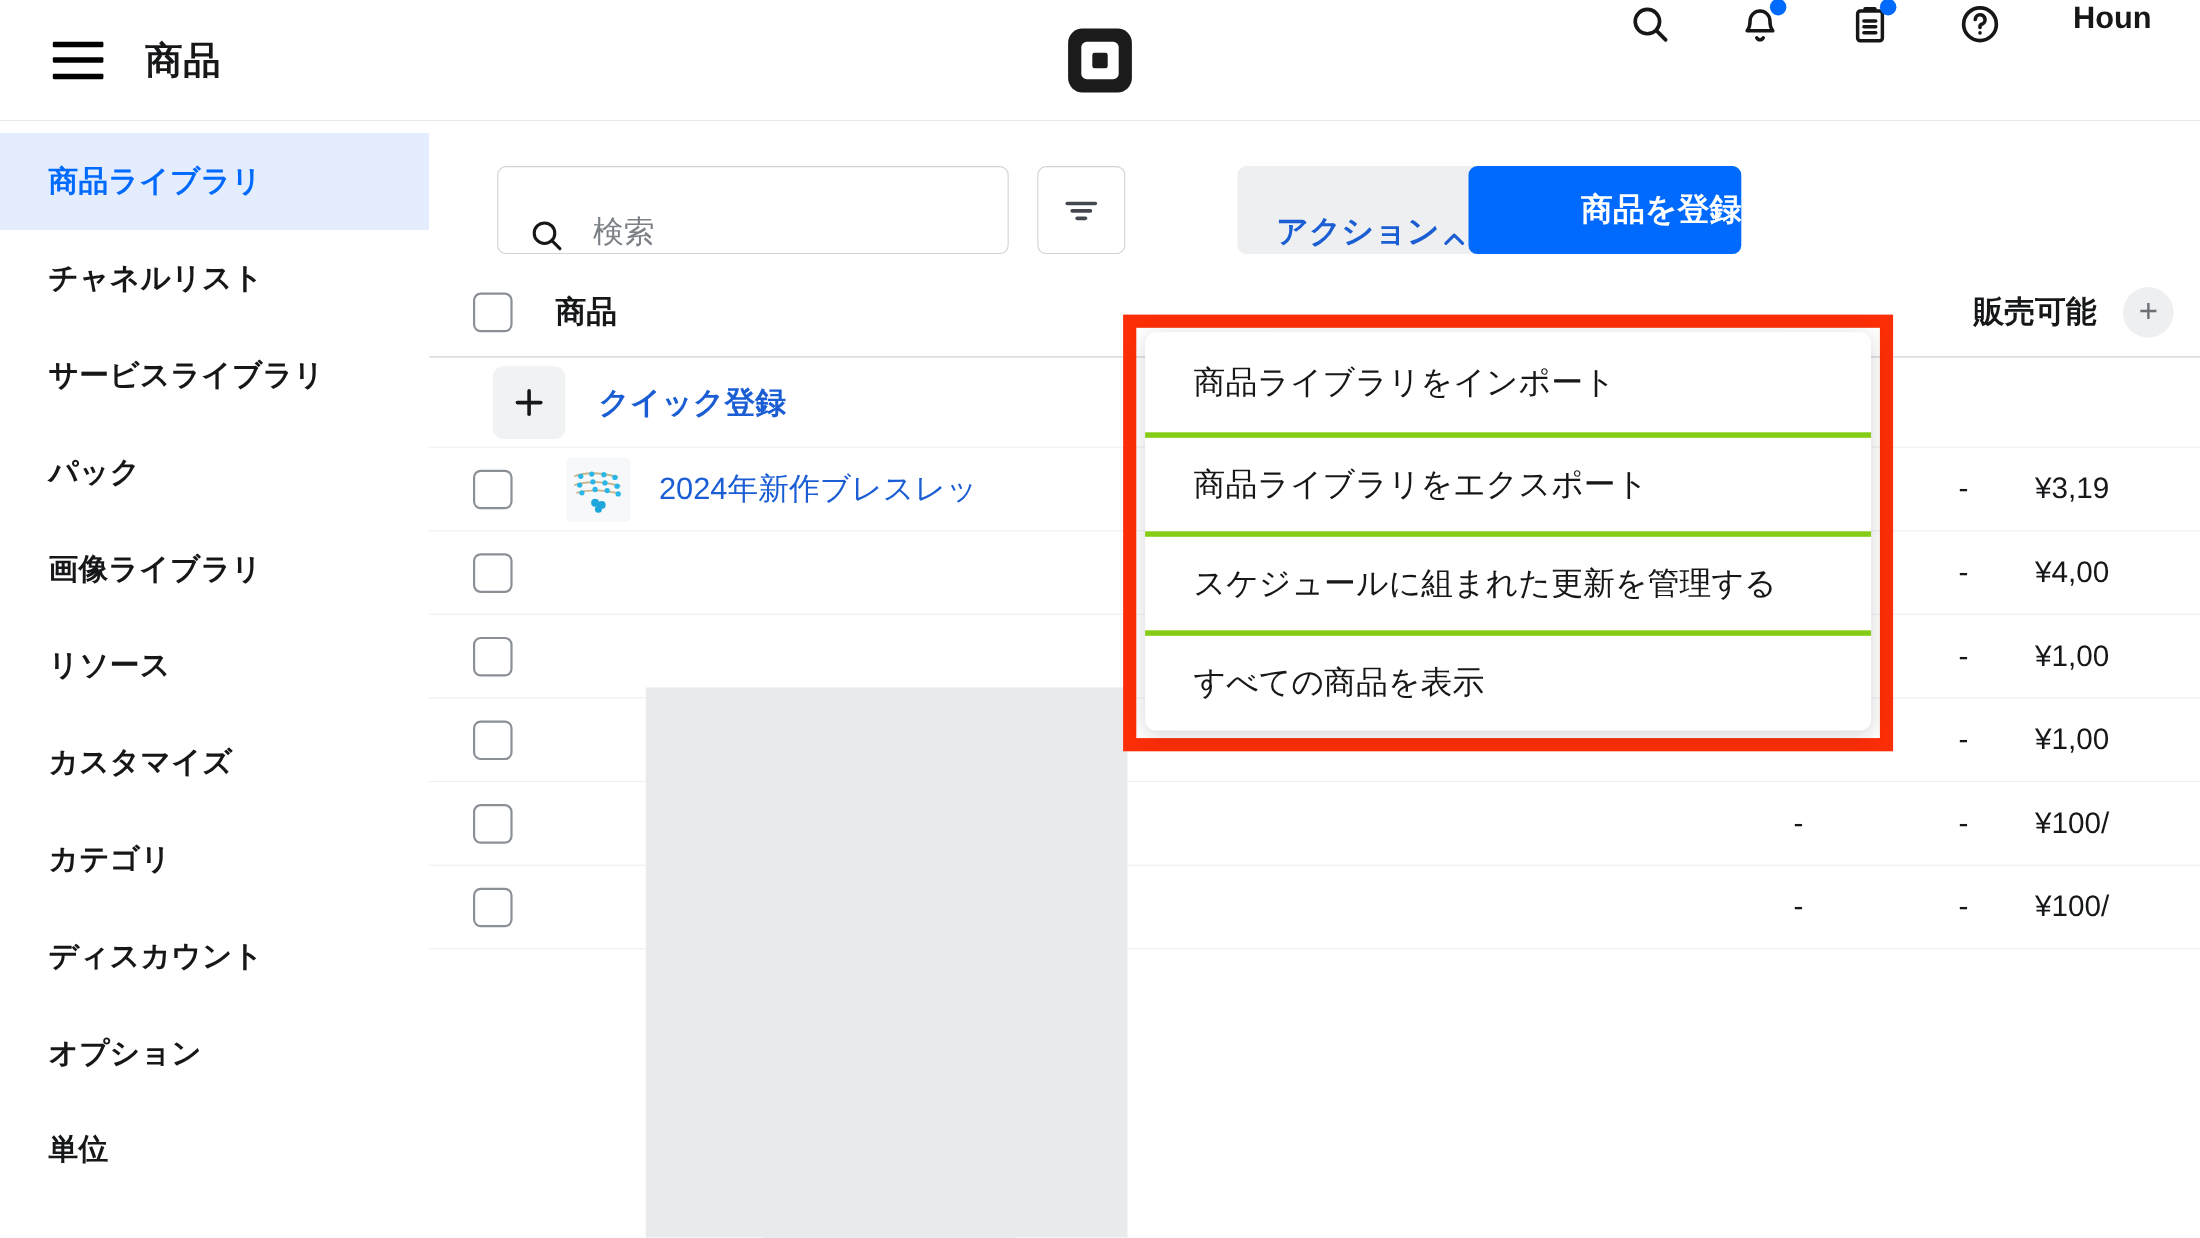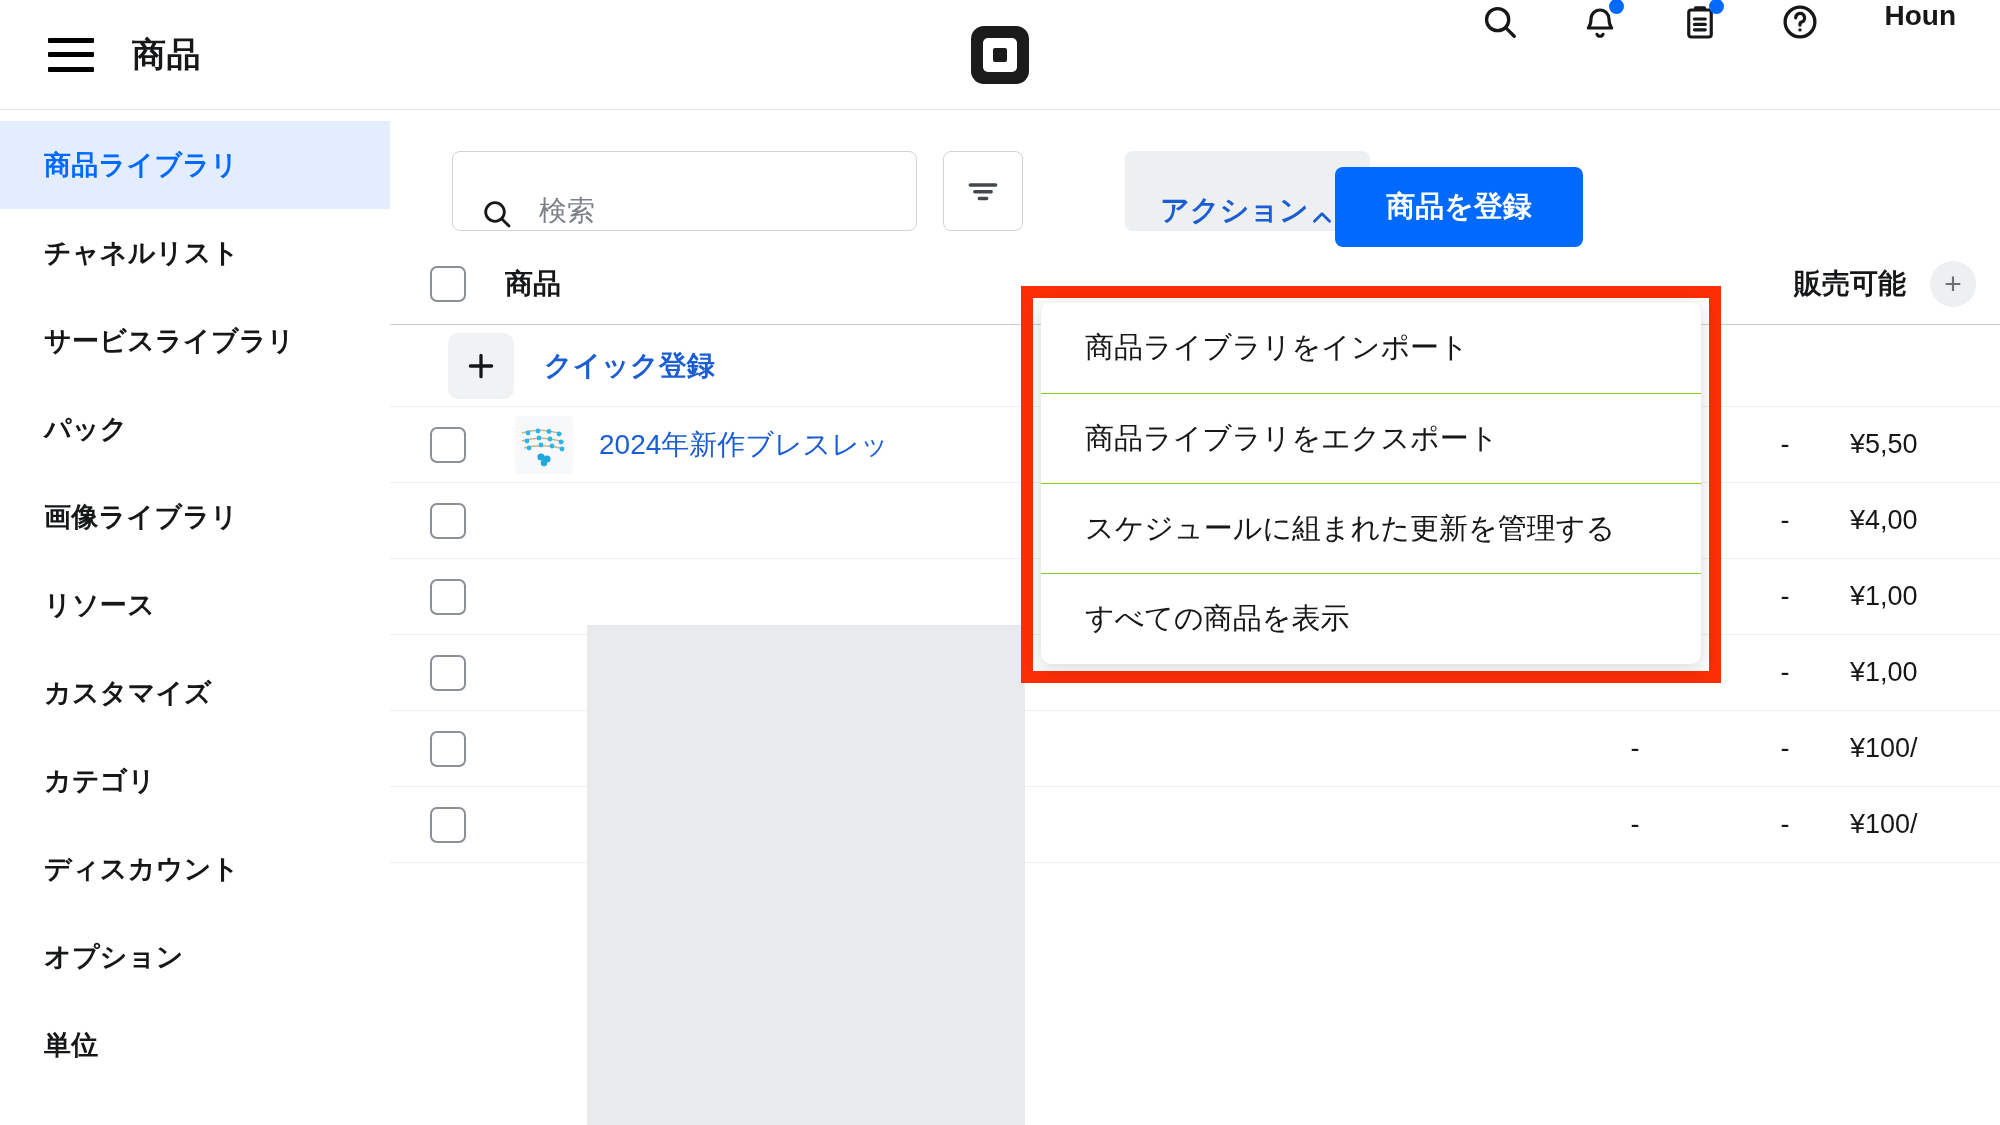--- a/index.html
+++ b/index.html
@@ -102,23 +102,22 @@
     width: 245px; height: 80px;
     background: #eeeff0; border-radius: 8px;
     display: flex; align-items: flex-end; justify-content: center; gap: 0;
     cursor: pointer;
   }
   .action-btn .lbl { font-size: 29px; font-weight: 700; color: #1b5ed4; }
   .primary-btn {
     position: absolute; left: 945px; top: 40px;
     width: 248px; height: 80px;
     background: #006aff; border-radius: 8px;
-    display: flex; align-items: center; justify-content: center;
+    display: flex; align-items: center; justify-content: flex-end;
     cursor: pointer;
-    margin-top: 16px;
   }
   .primary-btn .lbl { font-size: 29px; font-weight: 700; color: #fff; }
 
   
   .tbl { position: absolute; top: 132px; left: 0; width: 1610px; }
   .thead {
     position: relative; height: 82px; border-bottom: 1px solid #c9cdd0;
     display: flex; align-items: center;
   }
   .chk-cell { width: 115px; display: flex; align-items: center; justify-content: center; }
@@ -187,21 +186,21 @@
     z-index: 41;
     padding: 0 0;
   }
   .menu-item {
     height: 90px; display: flex; align-items: center;
     padding-left: 44px;
     font-size: 29px; color: #151719; cursor: pointer;
     white-space: nowrap;
     text-align: center;
   }
-  .menu-item + .menu-item { border-top: 1px solid #84cc16; }
+  .menu-item + .menu-item { border-top: 5px solid #84cc16; }
   .menu-item:first-child { margin-top: 1px; }
 </style>
 </head>
 <body>
 
 <div class="topbar">
   <div class="hamburger">
     <span></span>
     <span></span>
     <span></span>
@@ -343,21 +342,21 @@
             <circle cx="46" cy="32" r="2.4" fill="#29b6e8"></circle>
           <circle cx="25" cy="40" r="3.6" fill="#1fa6dd"></circle>
             <circle cx="31" cy="42" r="3.6" fill="#1fa6dd"></circle>
           <circle cx="28" cy="46" r="3.2" fill="#1fa6dd"></circle>
         </svg>
       </div>
       <div class="prod-name">2024年新作ブレスレッ</div>
       <div class="cells-right">
         <div class="c-dash"></div>
         <div class="c-dash2">-</div>
-        <div class="c-price">¥5,50</div>
+        <div class="c-price">¥3,19</div>
       </div>
     </div>
 
     <div class="row">
       <div class="chk-cell">
         <div class="chk"></div>
       </div>
       <div class="cells-right">
         <div class="c-dash"></div>
         <div class="c-dash2">-</div>

